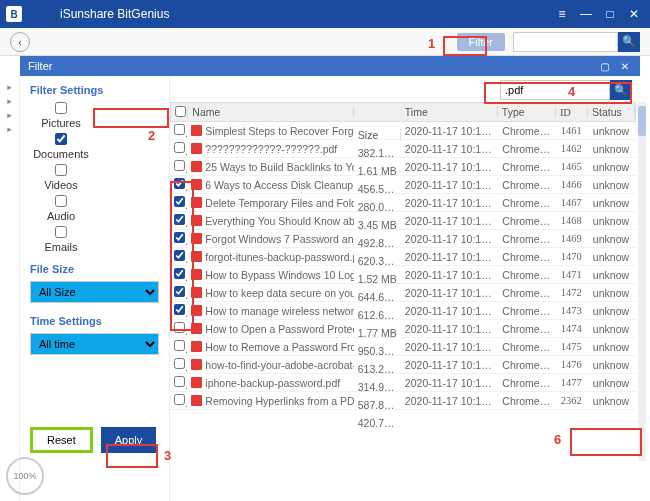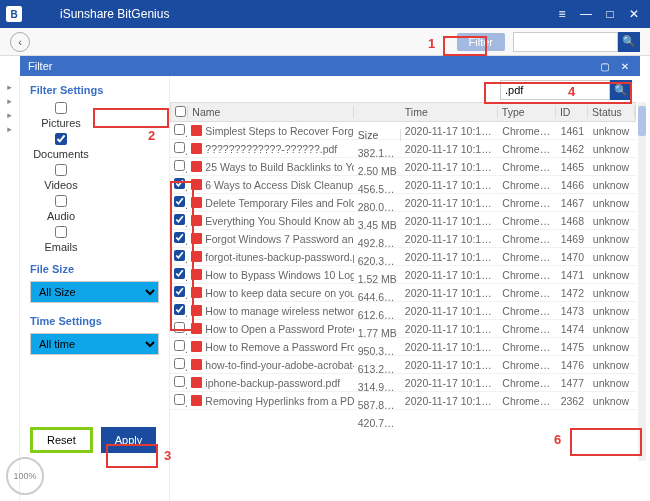--- a/index.html
+++ b/index.html
@@ -44,21 +44,21 @@
 .th { padding:0 4px; border-right:1px solid #ddd; overflow:hidden;white-space:nowrap;}
 .tbody { overflow-y:auto; height: calc(100% - 20px);}
 .tr { display:flex; height:18px; align-items:center; border-bottom:1px solid #f2f2f2;color:#666;}
 .td { padding:0 4px; overflow:hidden; white-space:nowrap; text-overflow:ellipsis;}
 .c-chk{width:18px;text-align:center;}
 .c-chk input{width:11px;height:11px;accent-color:#1a4b9e;}
 .c-name{width:178px;display:flex;align-items:center;gap:3px;}
 .c-size{width:50px;margin-top:45px;}
 .c-time{width:104px;}
 .c-type{width:62px;}
-.c-id{width:34px;}
+.c-id{width:34px;font-family:Liberation Serif, serif;}
 .c-status{width:50px;}
 .pdf-icon{width:11px;height:11px;background:#e53935;border-radius:1px;flex-shrink:0;}
 .vscroll { position:absolute; top:26px; right:4px; width:8px; bottom:40px; background:#f0f0f0;}
 .vscroll .thumb{width:100%;height:30px;background:#b0c4e8;position:absolute;top:4px;border-radius:2px;}
 
 .recover-btn { position:absolute; bottom:36px; right:20px; background:#1e7bff;color:#fff;border:none;padding:6px 18px;font-size:12px;cursor:pointer;border-radius:2px;}
 .progress-circle { position:absolute; bottom:6px; left:6px; width:38px;height:38px;border:2px solid #ccc;border-radius:50%;display:flex;align-items:center;justify-content:center;font-size:9px;color:#888;}
 
 .anno { position:absolute; border:2px solid #e53935; pointer-events:none;}
 .anno-label { position:absolute; color:#e53935; font-size:13px; font-weight:bold; pointer-events:none;}
@@ -159,21 +159,21 @@
             <div class="td c-type">Chrome HT</div>
             <div class="td c-id">1461</div>
             <div class="td c-status">unknow</div>
           </div>
           <div class="tr">
             <div class="td c-chk"><input type="checkbox" style=""></div>
             <div class="td c-name">
               <span class="pdf-icon"></span>
               <span>?????????????-??????.pdf</span>
             </div>
-            <div class="td c-size">2.50 MB</div>
+            <div class="td c-size">1.61 MB</div>
             <div class="td c-time">2020-11-17 10:15:17</div>
             <div class="td c-type">Chrome HT</div>
             <div class="td c-id">1462</div>
             <div class="td c-status">unknow</div>
           </div>
           <div class="tr">
             <div class="td c-chk"><input type="checkbox" style=""></div>
             <div class="td c-name">
               <span class="pdf-icon"></span>
               <span>25 Ways to Build Backlinks to Your Webs</span>

